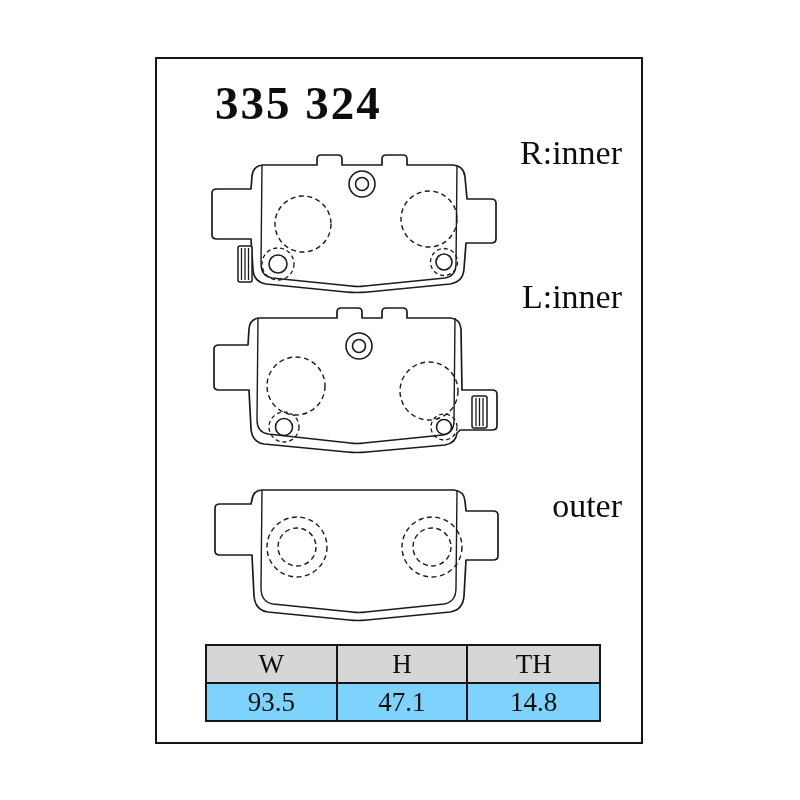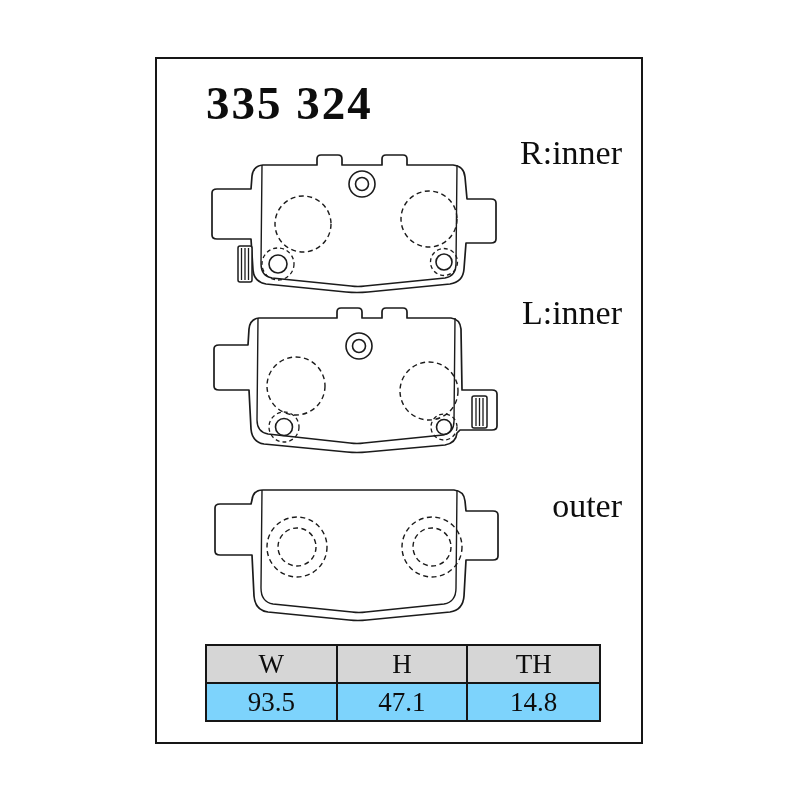--- a/index.html
+++ b/index.html
@@ -20,36 +20,36 @@
     left: 155px;
     top: 57px;
     width: 488px;
     height: 687px;
     border: 2px solid #161616;
     background: #ffffff;
     box-sizing: border-box;
   }
   .part-number {
     position: absolute;
-    left: 206px;
+    left: 215px;
     top: 76px;
     font-size: 47px;
     font-weight: bold;
     letter-spacing: 2px;
     color: #0d0d0d;
   }
   .view-label {
     position: absolute;
     right: 178px;
     font-size: 34px;
     color: #0d0d0d;
     white-space: nowrap;
   }
   .label-r { top: 134px; }
-  .label-l { top: 294px; margin-left: 12px; }
+  .label-l { top: 278px; margin-left: 12px; }
   .label-o { top: 465px; margin-top: 22px; }
   .pad-svg { position: absolute; }
   .pad-r { left: 205px; top: 152px; }
   .pad-l { left: 205px; top: 305px; }
   .pad-o { left: 207px; top: 482px; }
 
   .dim-table {
     position: absolute;
     left: 205px;
     top: 644px;

